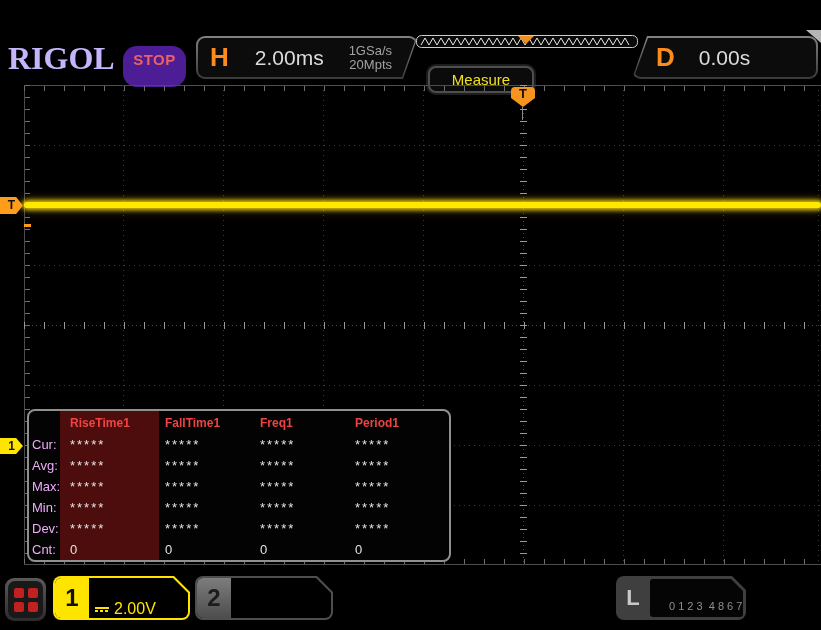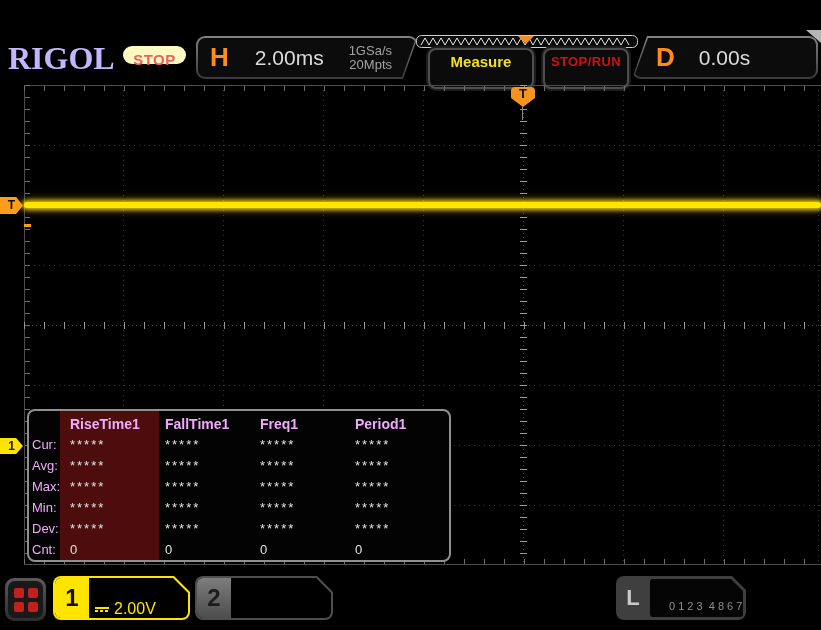--- a/index.html
+++ b/index.html
@@ -8,41 +8,41 @@
   #screen { position:relative; width:821px; height:630px; background:#000; overflow:hidden; }
 
   
   .titlebar { position:absolute; left:6px; top:5px; color:#ededed; font-size:16px; letter-spacing:.2px; }
   .titlebar .model { margin-right:14px; }
 
   
   .brand { position:absolute; left:8px; top:40px; width:110px; height:36px;
            font-family:"Liberation Serif","DejaVu Serif",serif; font-weight:bold;
            font-size:32px; color:#c4b5fd; letter-spacing:0px; line-height:36px; }
-  .stop-badge { position:absolute; left:123px; top:46px; width:63px; height:18px; background:#fef9c3;
+  .stop-badge { position:absolute; left:123px; top:46px; width:63px; height:41px; background:#4c1d95;
                 border-radius:14px; text-align:center; line-height:27px; color:#ee6060;
                 font-weight:bold; font-size:15px; letter-spacing:.5px; }
   .panel-outer { position:absolute; background:linear-gradient(180deg,#828282,#3a3a3a); border-radius:9px; }
   .panel-inner { position:absolute; inset:2px; background:#0c0c0c; border-radius:7px;
                  display:flex; align-items:center; }
   #h-panel { left:196px; top:36px; width:222px; height:43px;
              clip-path:polygon(0 0,100% 0,calc(100% - 15px) 100%,0 100%); }
   #h-panel .panel-inner { clip-path:polygon(0 0,100% 0,calc(100% - 14px) 100%,0 100%); }
   #d-panel { left:632px; top:36px; width:186px; height:43px;
              clip-path:polygon(15px 0,100% 0,100% 100%,0 100%); }
   #d-panel .panel-inner { clip-path:polygon(14px 0,100% 0,100% 100%,0 100%); }
   .panel-letter { color:#ff8c1a; font-size:26px; font-weight:bold; margin-left:12px; }
   #d-panel .panel-letter { margin-left:22px; }
   .panel-main { color:#dcdcdc; font-size:21px; margin-left:26px; }
   #d-panel .panel-main { margin-left:24px; }
   .rate-stack { margin-left:auto; margin-right:24px; text-align:right; color:#a3a3a3;
                 font-size:13px; line-height:14px; }
   .membar { position:absolute; left:415px; top:34px; width:224px; height:15px; }
-  .toolbtn { position:absolute; top:48px; height:41px; background:#0b0b0b; border:2px solid #4e4e4e;
-             border-radius:8px; box-shadow:0 0 0 2px #1d1d1d; text-align:center; font-weight:bold; }
+  .toolbtn { position:absolute; top:66px; height:27px; background:#0b0b0b; border:2px solid #4e4e4e;
+             border-radius:8px; box-shadow:0 0 0 2px #1d1d1d; text-align:center; font-weight:normal; }
   #measure-btn { left:428px; width:106px; color:#f2e11c; font-size:15px; line-height:23px; }
   #stoprun-btn { left:543px; width:86px; color:#cf1212; font-size:13px; line-height:23px; letter-spacing:.4px; }
   .corner-tri { position:absolute; left:806px; top:30px; width:15px; height:13px; background:#b5b5b5;
                 clip-path:polygon(0 0,100% 0,100% 100%); }
 
   
   #grat { position:absolute; left:24px; top:85px; width:797px; height:480px; }
   .gline { position:absolute; }
   .edge { background:#4c4c4c; }
   .vdot { width:1px; top:0; height:100%; background:repeating-linear-gradient(180deg,#3b3b3b 0 1px,transparent 1px 5px); }
@@ -74,21 +74,21 @@
   #trig-level { top:197px; height:17px; background:#ff9d1a; line-height:17px; }
   #ch1-marker { top:438px; height:16px; background:#ffe400; line-height:16px; }
   .trig-tick { position:absolute; left:24px; top:224px; width:7px; height:3px; background:#ff9d1a; z-index:3; }
 
   
   #mtable { position:absolute; left:27px; top:409px; width:424px; height:153px; background:#030303;
             border:2px solid #909090; border-radius:8px; z-index:5; overflow:hidden; }
   .redcol { position:absolute; left:31px; top:0; bottom:0; width:99px; background:#4e0d0d; }
   .mgrid { position:absolute; inset:0; display:grid; grid-template-columns:38px 95px 95px 95px 93px;
            grid-auto-rows:21px; padding-top:5px; padding-left:3px; }
-  .mh { color:#f0abfc; font-size:14px; font-weight:bold; }
+  .mh { color:#ef4444; font-size:12px; font-weight:bold; }
   .ml { color:#f0abfc; font-size:13px; }
   .mv { color:#e3e3e3; font-size:13px; letter-spacing:2px; }
 
   
   .menu-btn { position:absolute; left:5px; top:578px; width:41px; height:43px; border-radius:9px;
               background:linear-gradient(180deg,#5a5a5a,#2c2c2c); }
   .menu-inner { position:absolute; inset:3px; border-radius:7px; background:#191919;
                 display:grid; grid-template-columns:10px 10px; grid-template-rows:10px 10px;
                 gap:4px; justify-content:center; align-content:center; }
   .redsq { background:#c32020; border-radius:2px; }
@@ -144,21 +144,20 @@
 
   <div class="membar">
     <svg width="224" height="15" viewBox="0 0 224 15">
       <rect x="1.5" y="1.5" width="221" height="12" rx="5" fill="#0a0a0a" stroke="#cfcfcf" stroke-width="1"></rect>
       <path fill="none" stroke="#e8e8e8" stroke-width="1" d="M6,11 l4,-7 l4,7 l4,-7 l4,7 l4,-7 l4,7 l4,-7 l4,7 l4,-7 l4,7 l4,-7 l4,7 l4,-7 l4,7 l4,-7 l4,7 l4,-7 l4,7 l4,-7 l4,7 l4,-7 l4,7 l4,-7 l4,7 l4,-7 l4,7 l4,-7 l4,7 l4,-7 l4,7 l4,-7 l4,7 l4,-7 l4,7 l4,-7 l4,7 l4,-7 l4,7 l4,-7 l4,7 l4,-7 l4,7 l4,-7 l4,7 l4,-7 l4,7 l4,-7 l4,7 l4,-7 l4,7 l4,-7 l4,7"></path>
       <polygon points="103,2 119,2 111,10" fill="#ef8f1f"></polygon>
     </svg>
   </div>
 
   <div id="measure-btn" class="toolbtn">Measure</div>
-  <div id="stoprun-btn" class="toolbtn">STOP/RUN</div>
 
   <div id="d-panel" class="panel-outer">
     <div class="panel-inner">
       <span class="panel-letter">D</span>
       <span class="panel-main">0.00s</span>
     </div>
   </div>
   <div class="corner-tri"></div>
 
   <div id="grat">

